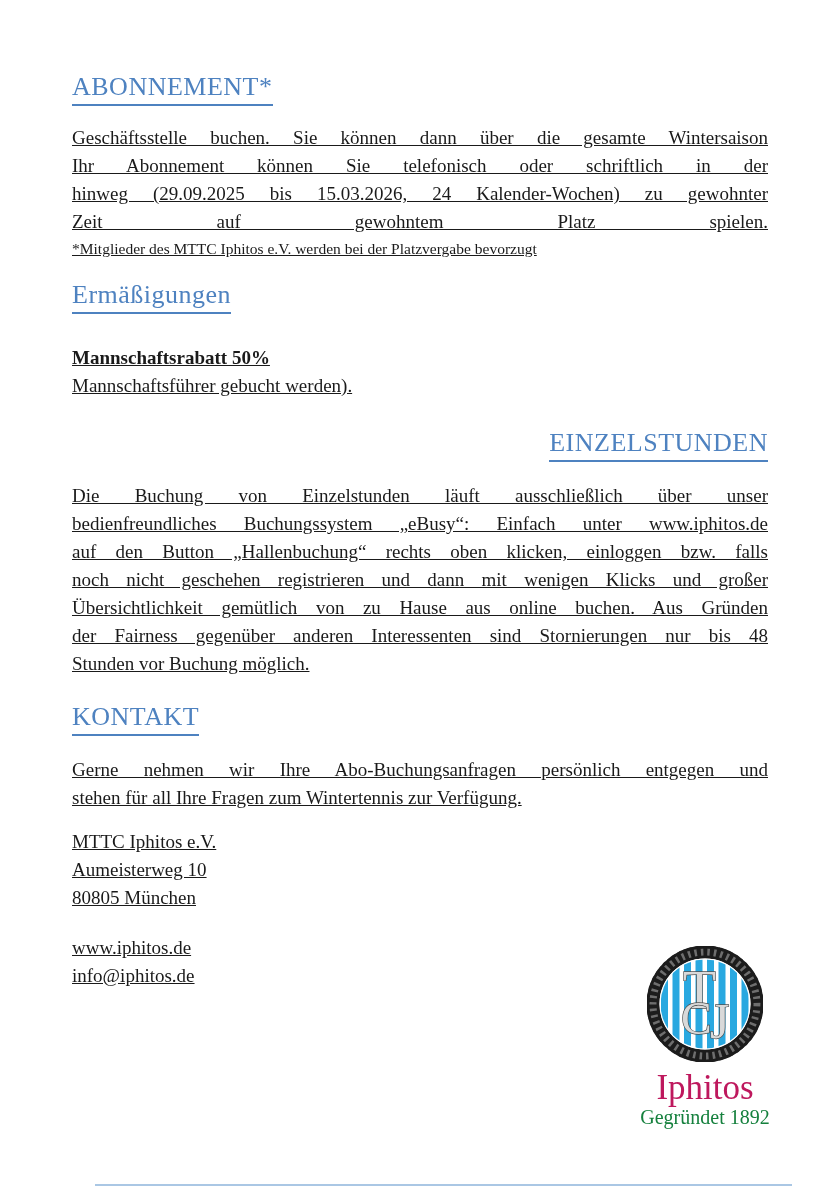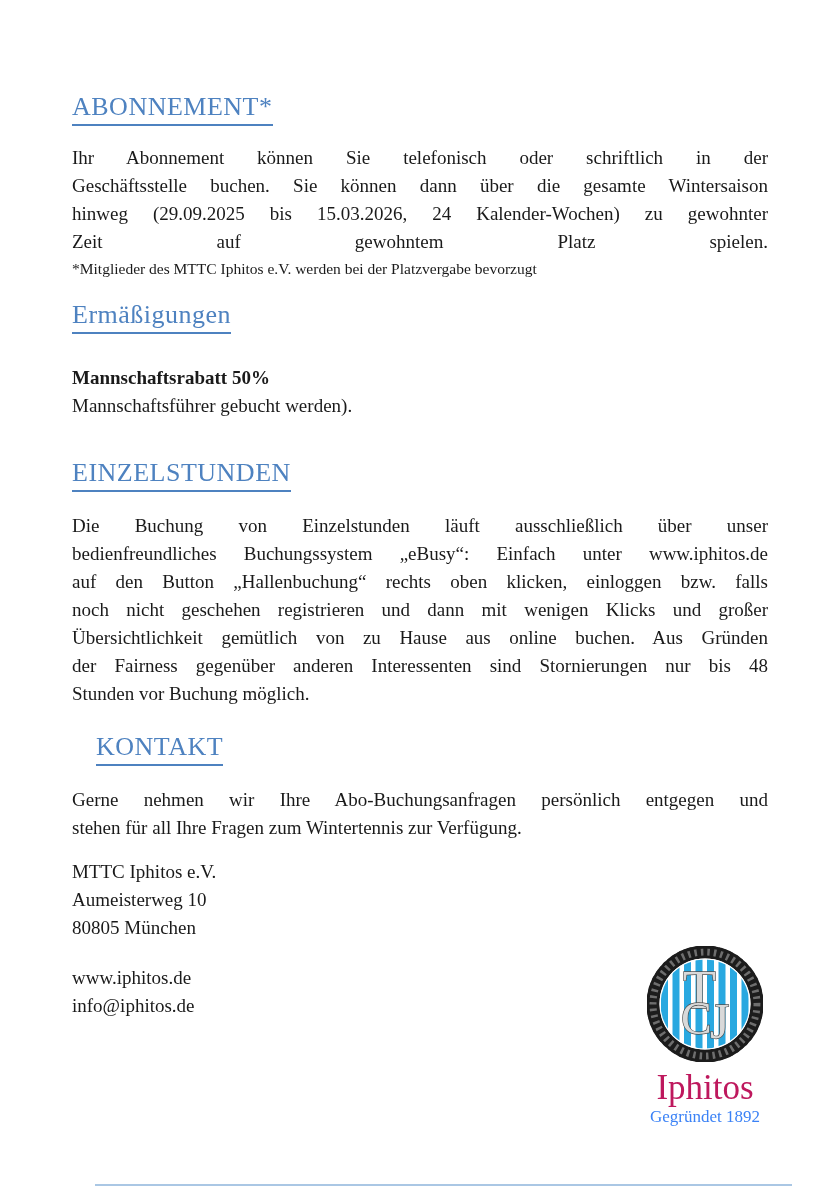--- a/index.html
+++ b/index.html
@@ -14,22 +14,23 @@
     width: 839px;
     height: 1190px;
     background: #ffffff;
     font-family: "Liberation Serif", serif;
     color: var(--ink);
     overflow: hidden;
   }
   .content {
     position: absolute;
     left: 72px;
-    top: 92px;
+    top: 72px;
     width: 696px;
+    text-decoration: underline;
   }
   .sec-heading {
     font-size: 26px;
     line-height: 30px;
     letter-spacing: 0.5px;
     color: var(--accent);
     font-weight: 500;
   }
   .sec-heading > span {
     display: inline-block;
@@ -43,23 +44,23 @@
   .body-text > div { min-height: 28px; }
   .jline { text-align: justify; text-align-last: justify; }
   .footnote {
     font-size: 15.5px;
     line-height: 22px;
     margin-top: 2px;
   }
   .m-para   { margin-top: 18px; }
   .m-herm   { margin-top: 20px; }
   .m-sub    { margin-top: 30px; }
-  .m-heinz  { margin-top: 38px; }
+  .m-heinz  { margin-top: 28px; text-align: right; }
   .m-peinz  { margin-top: 20px; }
-  .m-hkont  { margin-top: 24px; margin-left: 24px; }
+  .m-hkont  { margin-top: 24px; }
   .m-pkont  { margin-top: 20px; }
   .m-addr   { margin-top: 16px; }
   .m-phone  { margin-top: 22px; }
   .m-web    { }
   .subheading { font-weight: 700; }
   .phone-row { display: flex; }
   .phone-label { width: 73px; flex: 0 0 73px; }
   .web-block > div { line-height: 27px; }
   .logo-block {
     position: absolute;
@@ -68,23 +69,23 @@
     width: 156px;
     text-align: center;
   }
   .logo-name {
     font-size: 35px;
     line-height: 38px;
     color: #be185d;
     margin-top: 3px;
   }
   .logo-founded {
-    font-size: 17px;
+    font-size: 20px;
     line-height: 20px;
-    color: #3b82f6;
+    color: #15803d;
     font-family: Liberation Serif, serif;
   }
   .bottom-rule {
     position: absolute;
     left: 95px;
     top: 1184px;
     width: 697px;
     height: 2px;
     background: #aac7e4;
   }
@@ -92,22 +93,22 @@
 </head>
 <body>
 
 <div class="page">
   <div class="content">
 
     <div class="sec-heading">
       <span>ABONNEMENT*</span>
     </div>
     <div class="body-text m-para">
+        <div class="jline">Geschäftsstelle buchen. Sie können dann über die gesamte Wintersaison</div>
         <div class="jline">Ihr Abonnement können Sie telefonisch oder schriftlich in der</div>
-        <div class="jline">Geschäftsstelle buchen. Sie können dann über die gesamte Wintersaison</div>
         <div class="jline">hinweg (29.09.2025 bis 15.03.2026, 24 Kalender-Wochen) zu gewohnter</div>
         <div class="jline">Zeit auf gewohntem Platz spielen.</div>
       </div>
     <div class="footnote">*Mitglieder des MTTC Iphitos e.V. werden bei der Platzvergabe bevorzugt</div>
 
     <div class="sec-heading m-herm">
       <span>Ermäßigungen</span>
     </div>
     <div class="body-text subheading m-sub">Mannschaftsrabatt 50%</div>
     <div class="body-text">

